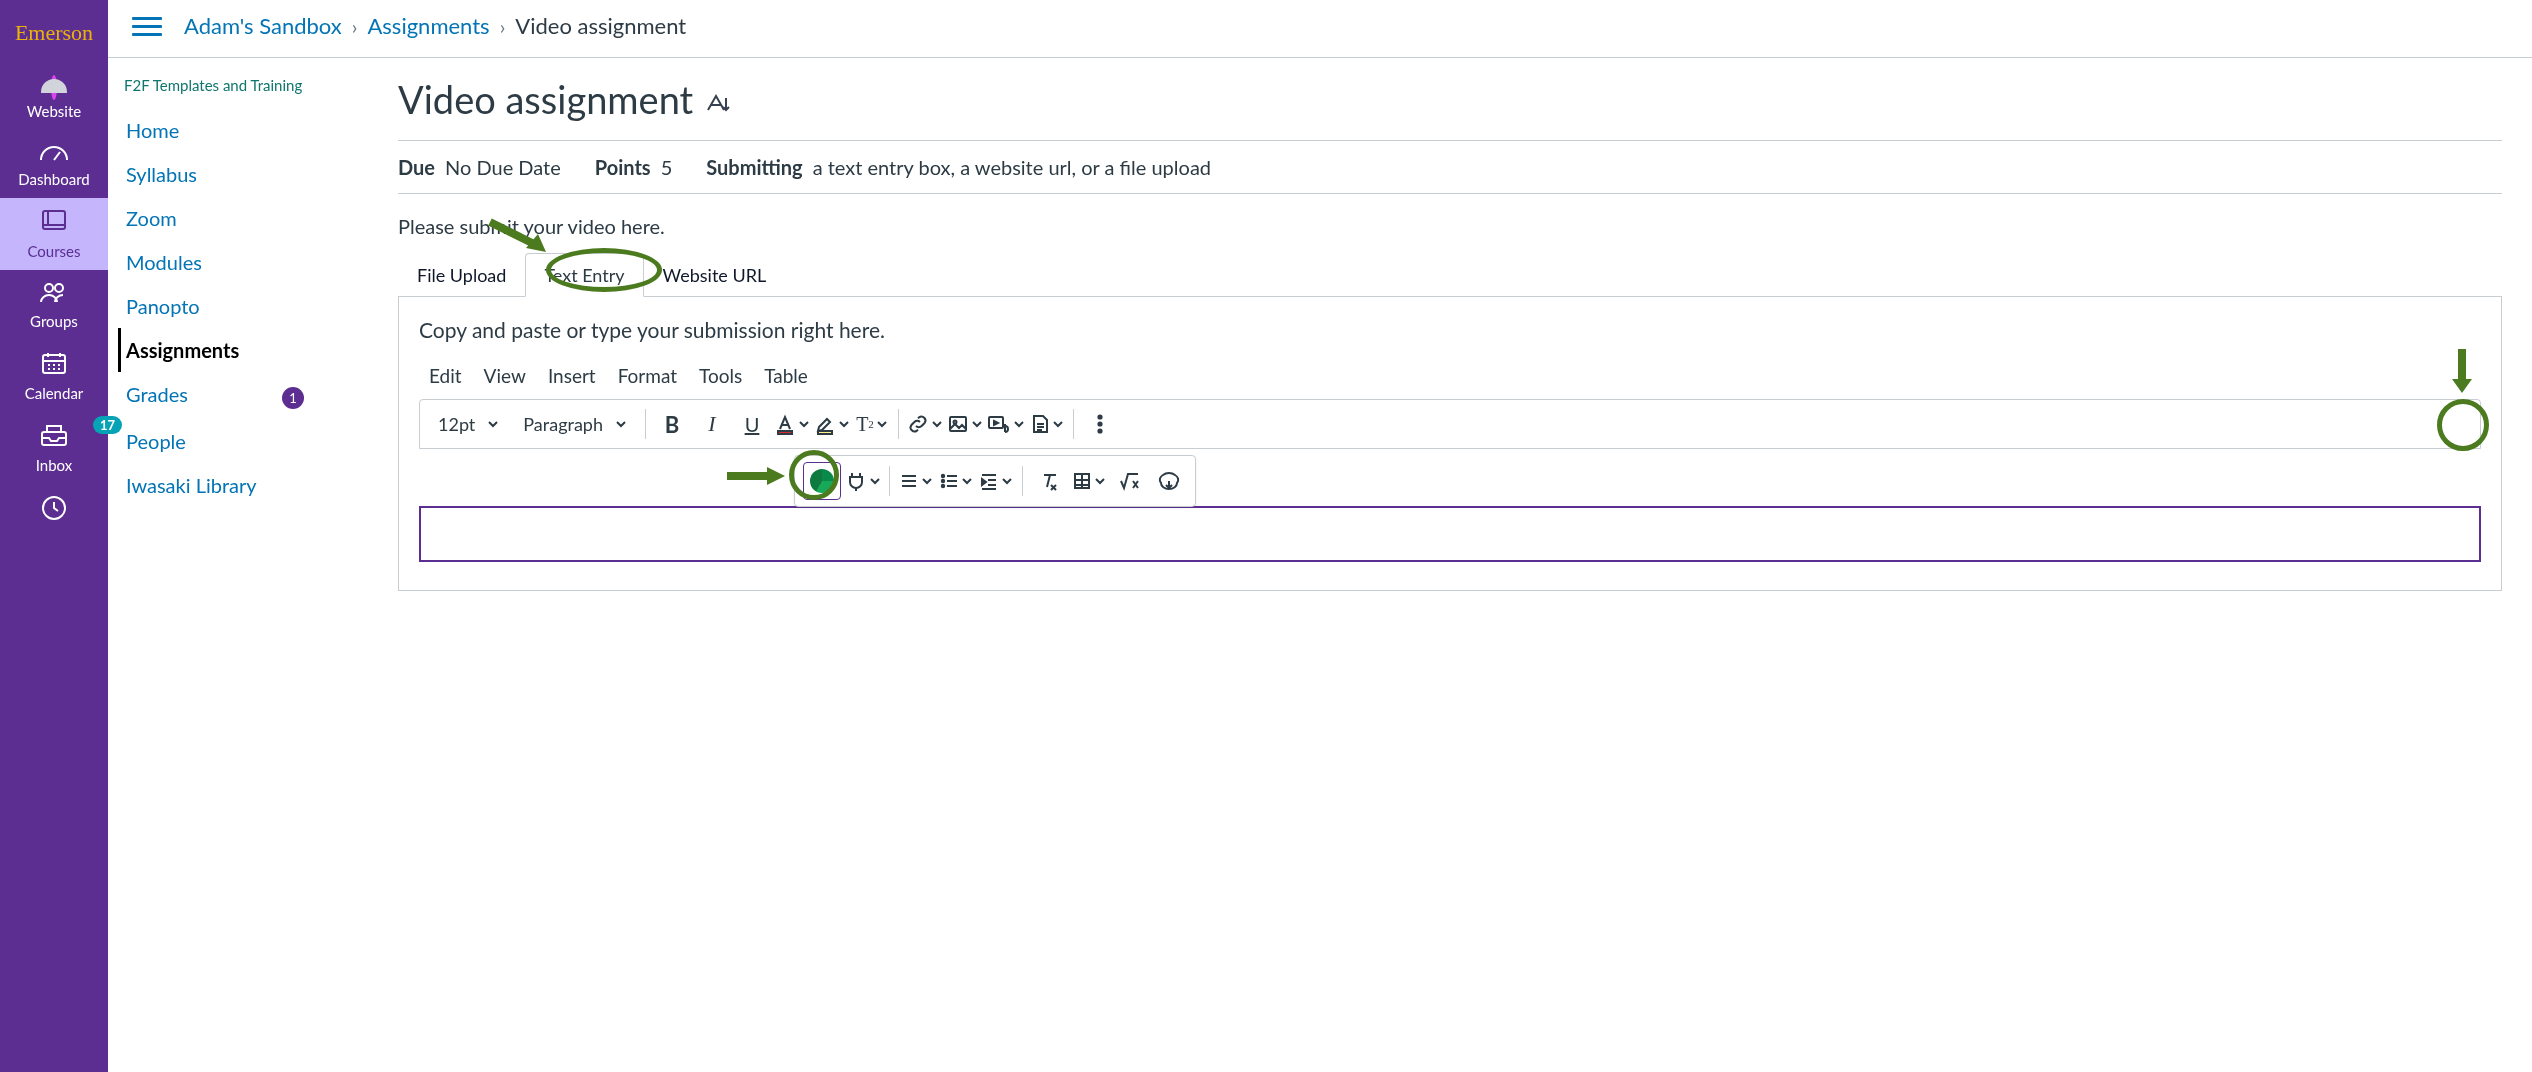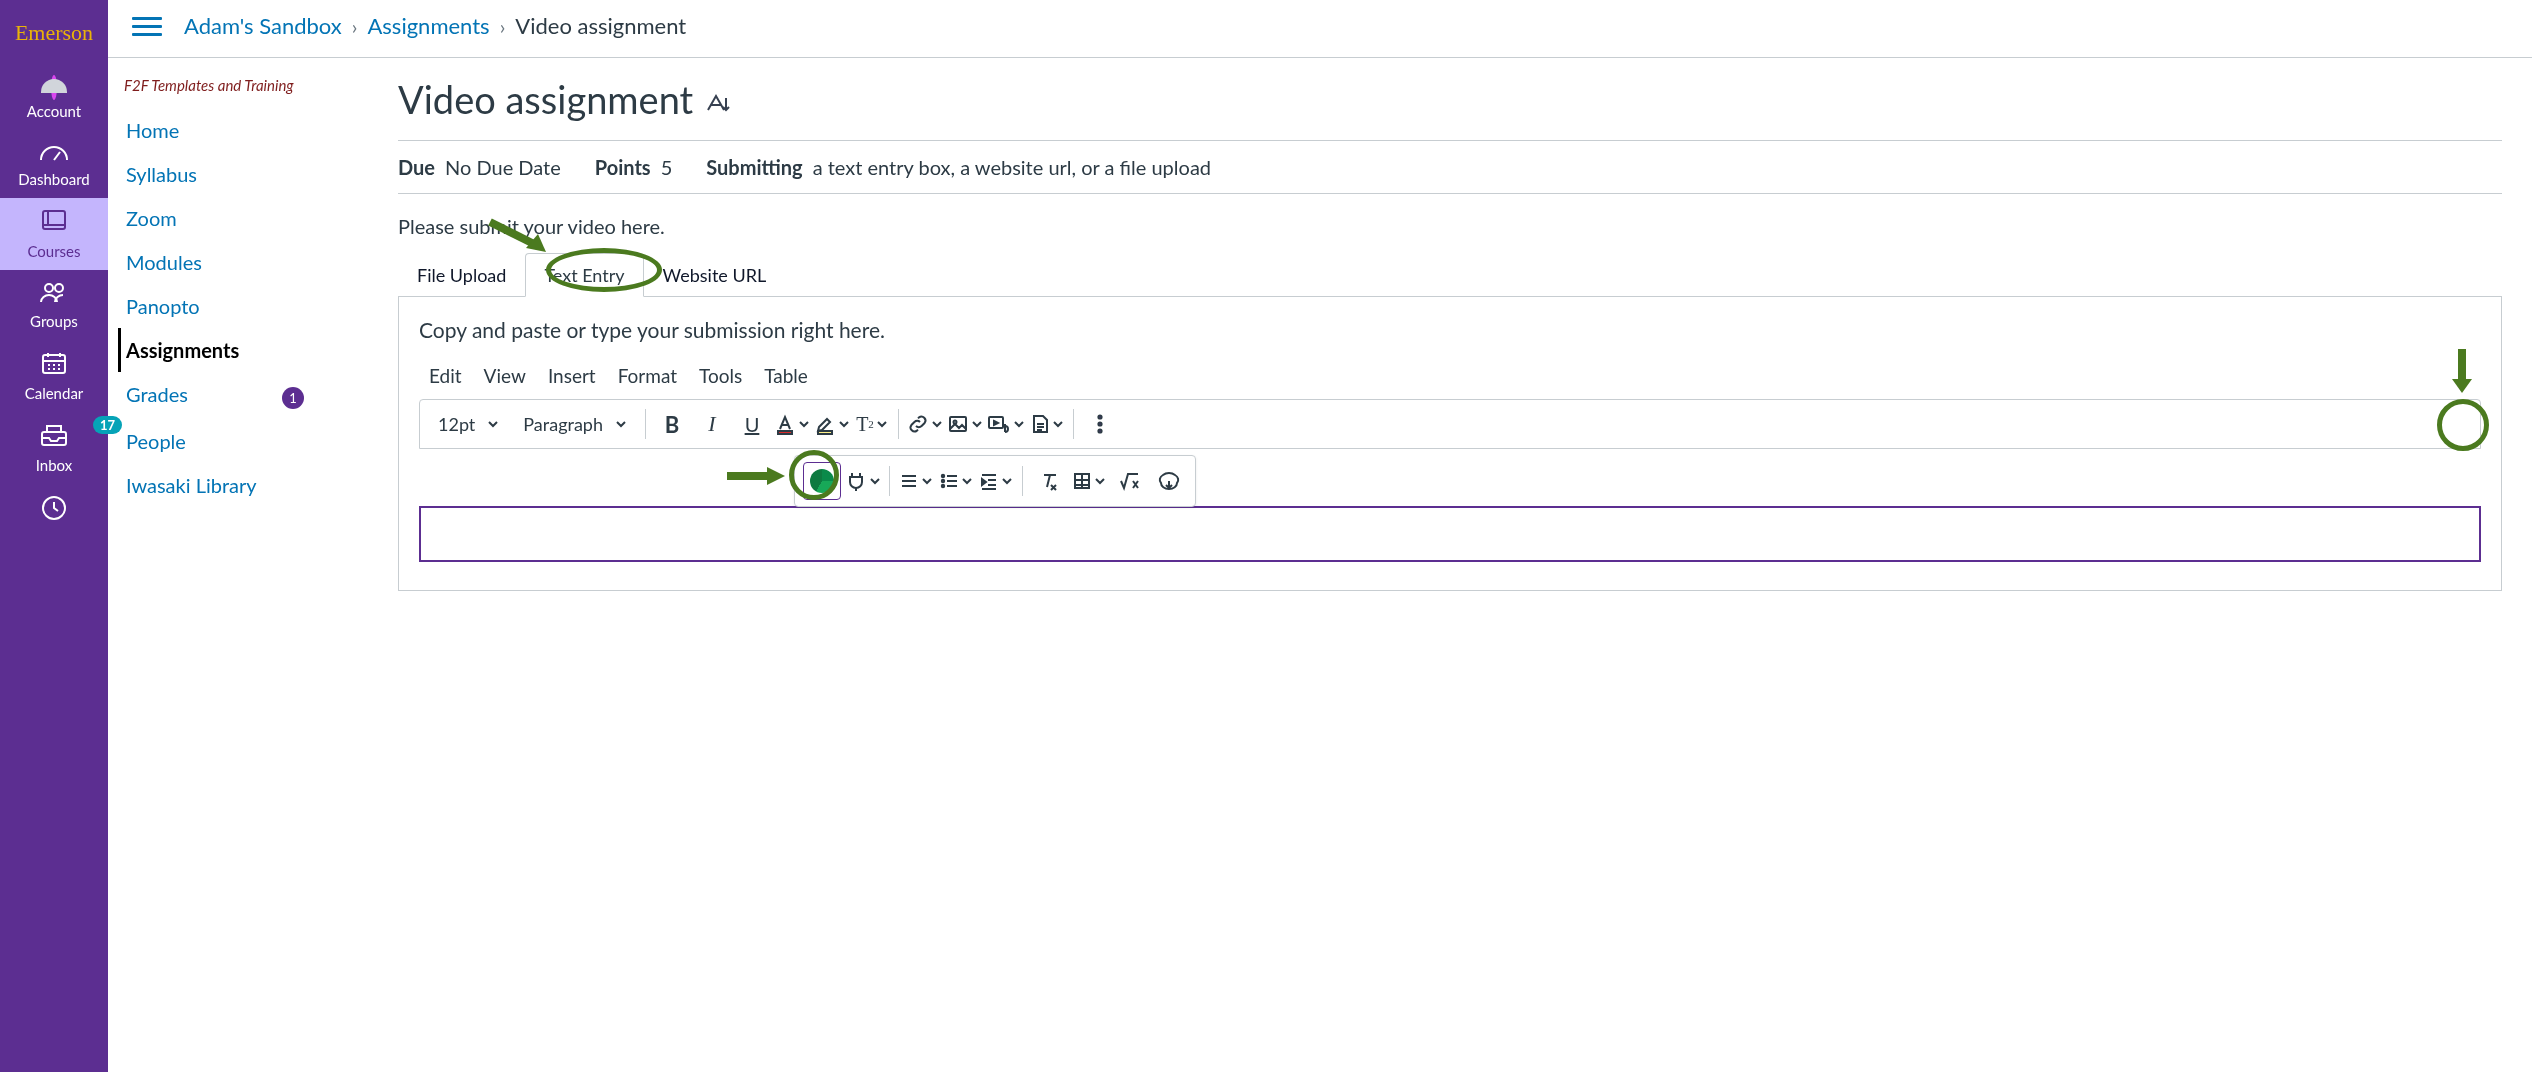--- a/index.html
+++ b/index.html
@@ -32,21 +32,21 @@
   .hamburger { width:30px; height:18px; display:inline-block; }
   .hamburger div{ height:3px; background:#0374b5; margin:0 0 5px 0; border-radius:1px;}
   .breadcrumbs { font-size:22px; display:flex; align-items:center; flex-wrap:wrap; gap:10px;}
   .breadcrumbs a { color:#0374b5; text-decoration:none; }
   .breadcrumbs .sep{ color:#6b7780; font-size:20px;}
   .breadcrumbs .current{ color:#2d3b45;}
 
   
   .content-wrap { display:flex; }
   .course-nav { width:260px; padding: 18px 10px 0 10px; }
-  .course-context { font-style: italic; font-size:15px; color:#7f1d1d; padding: 0 6px 14px 6px;}
+  .course-context { font-size:15px; color:#0f766e; padding: 0 6px 14px 6px;}
   .course-nav-list { list-style:none; padding:0; }
   .course-nav-list li { padding:10px 8px; }
   .course-nav-list li a { color:#0374b5; font-size:20px; text-decoration:none; }
   .course-nav-list li.active { border-left:3px solid #000; padding-left:5px;}
   .course-nav-list li.active a{ color:#000; font-weight:700;}
   .nav-badge { display:inline-block; min-width:22px; height:22px; border-radius:11px; background:#5c2e91; color:#fff; font-size:13px; text-align:center; line-height:22px; margin-left:90px; vertical-align:middle;}
 
   
   .main { flex:1; padding: 18px 30px; }
   h1.page-title { font-size: 38px; font-weight: 400; display:flex; align-items:center; gap:12px;}
@@ -90,21 +90,21 @@
   .toolbar-wrapper{ position:relative; }
 </style>
 </head>
 <body>
 
 <nav class="global-nav">
   <div class="brand">Emerson</div>
 
   <div class="gnav-item">
     <span class="icon"><span class="avatar-circle"></span></span>
-    <span class="label">Account</span>
+    <span class="label">Website</span>
   </div>
 
   <div class="gnav-item">
     <span class="icon">
       <svg width="34" height="22" viewBox="0 0 34 22">
           <path d="M4 20a13 13 0 0 1 26 0"></path>
           <path d="M17 20l6-8"></path>
         </svg>
     </span>
     <span class="label">Dashboard</span>

